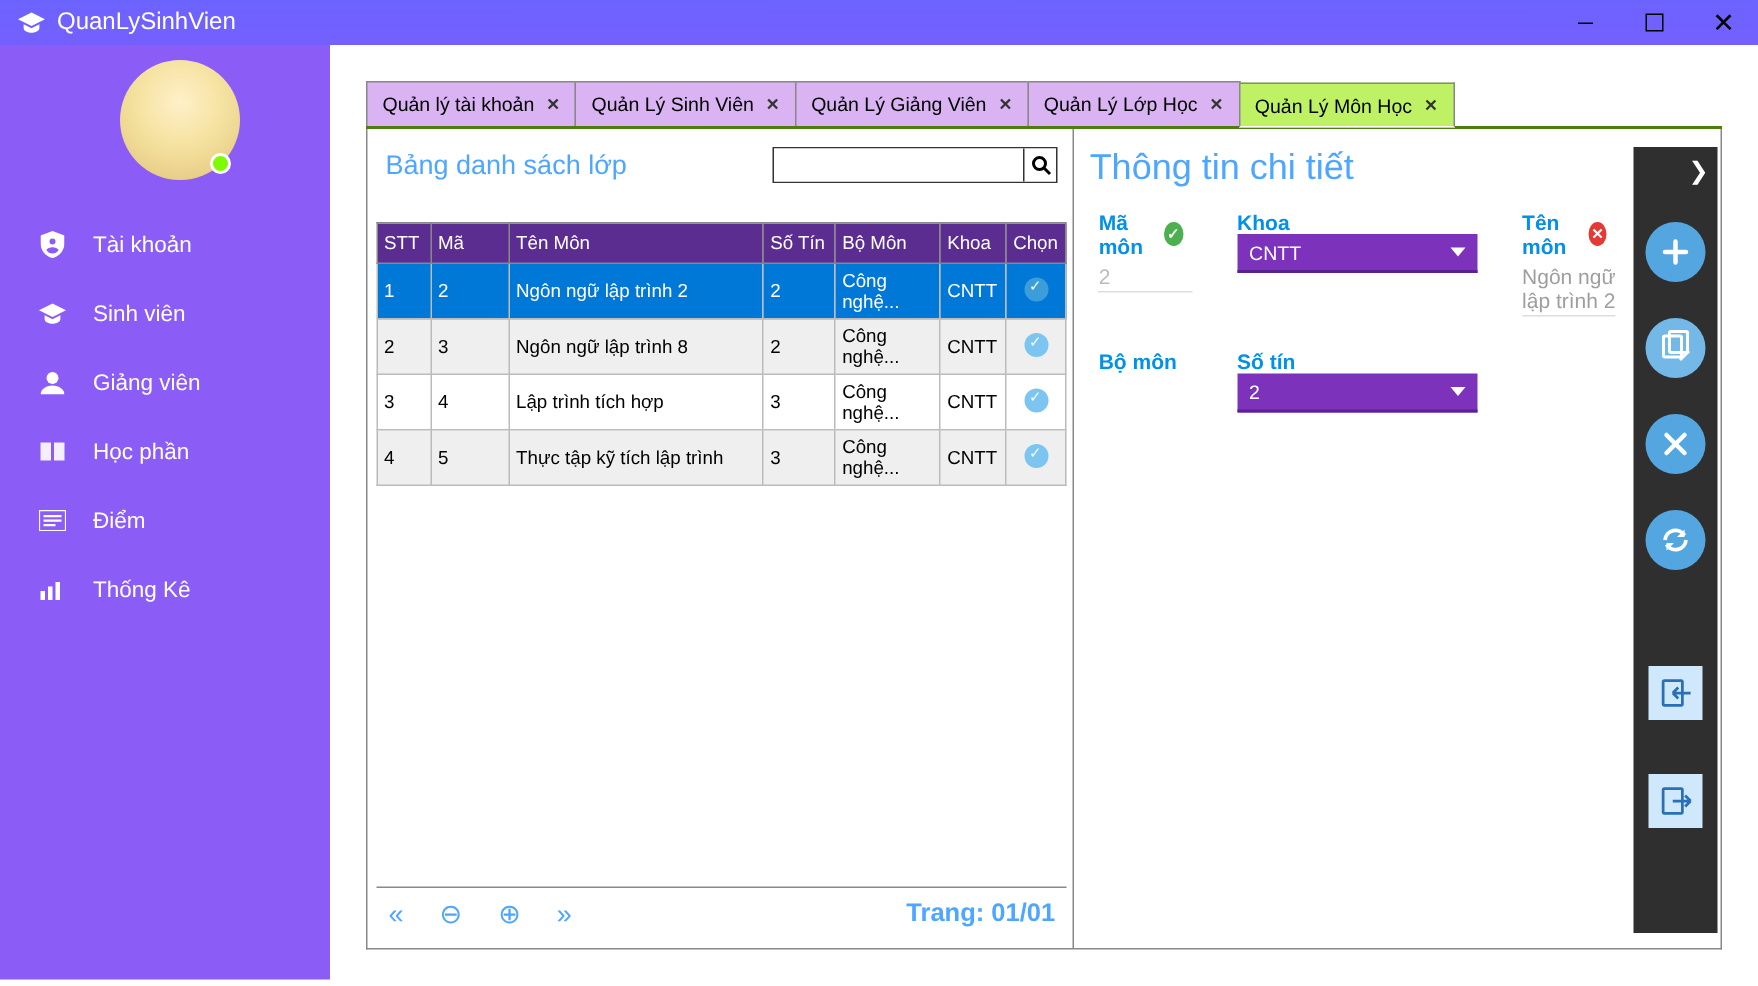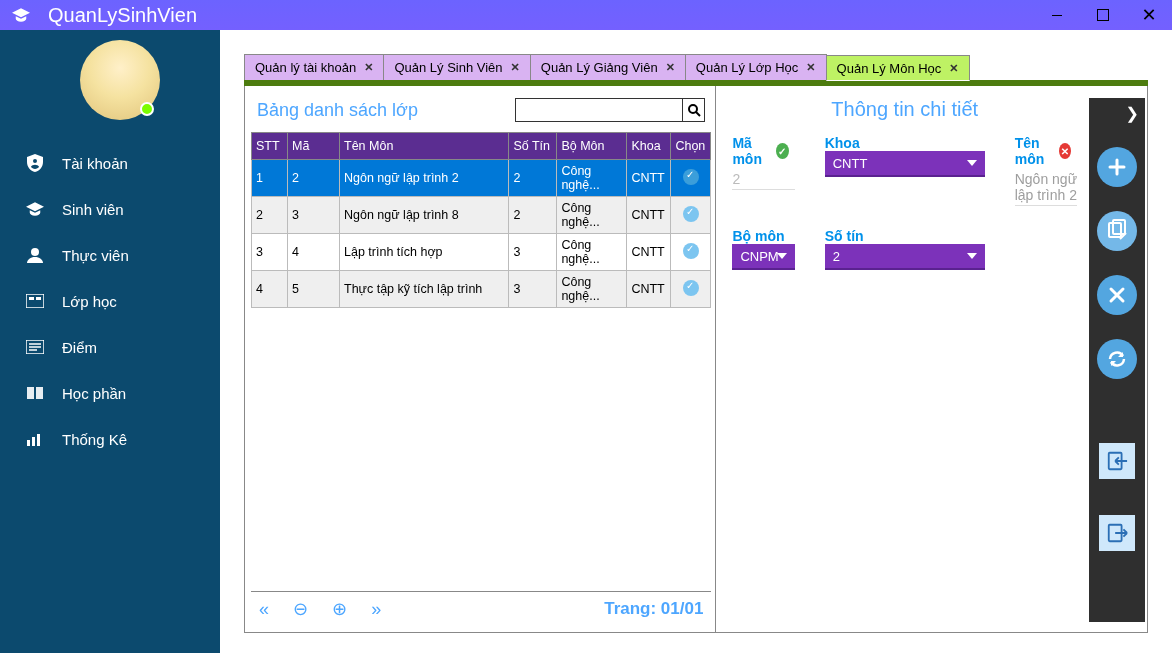--- a/index.html
+++ b/index.html
@@ -1,53 +1,53 @@
 <!DOCTYPE html>
 <html><head>
   <meta charset="utf-8">
   <style>
     * { margin: 0; padding: 0; box-sizing: border-box; font-family: "Segoe UI", Arial, sans-serif; }
     body { width: 1172px; height: 657px; background: #fff; overflow: hidden; position: relative; }
 
     
     .title-bar { position: absolute; top: 0; left: 0; right: 0; height: 30px; background: linear-gradient(to bottom, #6c63ff, #7460ff); color: #fff; display: flex; align-items: center; padding-left: 12px; }
     .title-bar .app-icon { margin-right: 8px; }
-    .title-bar .app-title { font-size: 20px; margin-left: 10px; }
+    .title-bar .app-title { font-size: 16px; }
     .win-controls { position: absolute; top: 0; right: 0; display: flex; }
     .win-control { width: 46px; height: 30px; display: flex; align-items: center; justify-content: center; color: #000; cursor: pointer; }
     .win-control.min::before { content: ""; width: 10px; height: 1px; background: #000; }
     .win-control.max::before { content: ""; width: 10px; height: 10px; border: 1px solid #000; }
     .win-control.close { font-size: 18px; line-height: 1; }
 
     
-    .sidebar { position: absolute; top: 30px; left: 0; bottom: 4px; width: 240px; background: #0c4a6e; color: #fff; padding-top: 10px; }
+    .sidebar { position: absolute; top: 30px; left: 0; bottom: 4px; width: 240px; background: #8b5cf6; color: #fff; padding-top: 10px; }
     .avatar-wrap { width: 80px; height: 80px; border-radius: 50%; background: radial-gradient(circle at 50% 35%, #fff0c9 0%, #f5e2a0 45%, #e0c37a 100%); margin: 0 auto 20px; position: relative; }
     .status-dot { position: absolute; bottom: 4px; right: 6px; width: 14px; height: 14px; background: #7cfc00; border-radius: 50%; border: 2px solid #fff; }
     .nav-item { display: flex; align-items: center; padding: 14px 24px; font-size: 15px; cursor: pointer; }
     .nav-item.active { background: rgba(255,255,255,0.18); }
     .nav-item .nav-icon { width: 22px; height: 18px; margin-right: 16px; display: inline-flex; align-items: center; justify-content: center; }
 
     
     .content-area { position: absolute; top: 30px; left: 220px; right: 0; bottom: 0; background: #fff; }
     .content-inner { position: absolute; top: 24px; left: 24px; right: 24px; bottom: 24px; display: flex; flex-direction: column; }
 
     
-    .tabs { display: flex; height: 32px; border-bottom: 6px solid #4d7c0f; }
+    .tabs { display: flex; height: 32px; border-bottom: 2px solid #4d7c0f; }
     .tab { display: flex; align-items: center; padding: 0 10px; border: 1px solid #888; border-bottom: none; margin-right: -1px; background: #d9b3f2; font-size: 13px; cursor: pointer; }
     .tab.active { background: #bef264; border-bottom: 1px solid #fff; position: relative; top: 1px; }
     .tab-close { margin-left: 8px; color: #333; font-weight: bold; font-size: 11px; cursor: pointer; }
 
     
     .main-panel { flex: 1; display: flex; border: 1px solid #888; border-top: none; background: #fff; position: relative; }
-    .left-panel { flex: 1.1; display: flex; flex-direction: column; padding: 12px 4px 6px 6px; border-right: 1px solid #888; position: relative; }
+    .left-panel { flex: 1.1; display: flex; flex-direction: column; padding: 12px 4px 6px 6px; border-right: 1px solid #888; position: relative; gap: 16px; }
     .right-panel { flex: 1; display: flex; padding: 12px 2px 10px 10px; }
 
     .panel-header-row { display: flex; align-items: center; justify-content: space-between; padding: 0 6px 10px; }
     .panel-title-left { color: #4da6ff; font-size: 18px; }
-    .panel-title-right { color: #4da6ff; font-size: 20px; text-align: center; padding-bottom: 10px; }
+    .panel-title-right { color: #4da6ff; font-size: 24px; padding-bottom: 10px; }
     .search-box { display: flex; border: 1px solid #333; height: 24px; width: 190px; }
     .search-input { flex: 1; border: none; outline: none; padding: 0 4px; font-size: 12px; }
     .search-btn { width: 22px; background: #fff; border-left: 1px solid #333; display: flex; align-items: center; justify-content: center; cursor: pointer; }
 
     
     table.data-table { width: 100%; border-collapse: collapse; font-size: 12.5px; }
     .data-table th { background: #5b2d91; color: #fff; font-weight: normal; padding: 6px 4px; text-align: left; border: 1px solid #888; }
     .data-table td { padding: 4px; border: 1px solid #bbb; background: #fff; }
     .data-table tr:nth-child(even) td { background: #efefef; }
     .data-table tr.selected td { background: #0078d7; color: #fff; }
@@ -121,48 +121,38 @@
       </span>
     <span>Sinh viên</span>
   </div>
   <div class="nav-item">
     <span class="nav-icon">
         <svg width="16" height="16" viewBox="0 0 16 16">
           <circle cx="8" cy="5" r="4" fill="#fff"></circle>
           <path fill="#fff" d="M0 16c0-3.3 3.6-6 8-6s8 2.7 8 6H0z"></path>
         </svg>
       </span>
-    <span>Thực viên</span>
+    <span>Giảng viên</span>
   </div>
   <div class="nav-item">
     <span class="nav-icon">
         <svg width="18" height="14" viewBox="0 0 18 14">
-          <rect x="0" y="0" width="18" height="14" rx="1" fill="none" stroke="#fff" stroke-width="1.5"></rect>
-          <rect x="3" y="3" width="5" height="3" fill="#fff"></rect>
-          <rect x="10" y="3" width="5" height="3" fill="#fff"></rect>
-        </svg>
-      </span>
-    <span>Lớp học</span>
+          <path fill="#fff" d="M1 1h7v12H1zM10 1h7v12h-7z" opacity=".9"></path>
+        </svg>
+      </span>
+    <span>Học phần</span>
   </div>
   <div class="nav-item">
     <span class="nav-icon">
         <svg width="18" height="14" viewBox="0 0 18 14">
           <rect x="0" y="0" width="18" height="14" rx="1" fill="none" stroke="#fff" stroke-width="1.5"></rect>
           <path stroke="#fff" stroke-width="1.5" d="M3 4h12M3 7h12M3 10h8"></path>
         </svg>
       </span>
     <span>Điểm</span>
-  </div>
-  <div class="nav-item">
-    <span class="nav-icon">
-        <svg width="18" height="14" viewBox="0 0 18 14">
-          <path fill="#fff" d="M1 1h7v12H1zM10 1h7v12h-7z" opacity=".9"></path>
-        </svg>
-      </span>
-    <span>Học phần</span>
   </div>
   <div class="nav-item">
     <span class="nav-icon">
         <svg width="18" height="14" viewBox="0 0 18 14">
           <rect x="1" y="8" width="3" height="6" fill="#fff"></rect>
           <rect x="6" y="5" width="3" height="9" fill="#fff"></rect>
           <rect x="11" y="2" width="3" height="12" fill="#fff"></rect>
         </svg>
       </span>
     <span>Thống Kê</span>
@@ -296,23 +286,20 @@
               <div class="field-label">
                 <span>Tên môn</span>
                 <span class="status-icon status-err">✕</span>
               </div>
               <div class="field-value field-value-light">Ngôn ngữ lập trình 2</div>
             </div>
             <div>
               <div class="field-label">
                   <span>Bộ môn</span>
                 </div>
-              <div class="select-purple">
-                  <span>CNPM</span>
-                </div>
             </div>
 
             <div>
               <div class="field-label">
                   <span>Số tín</span>
                 </div>
               <div class="select-purple narrow">
                   <span>2</span>
                 </div>
             </div>

